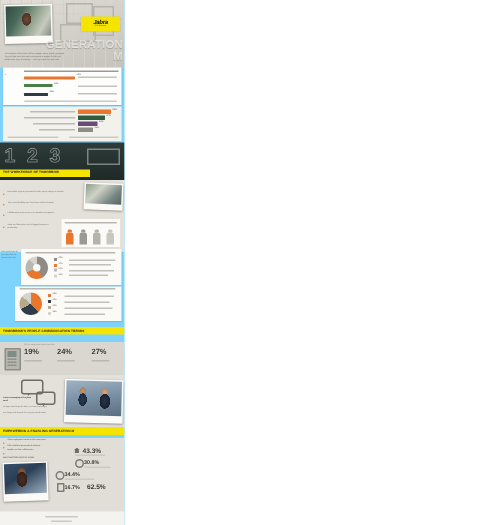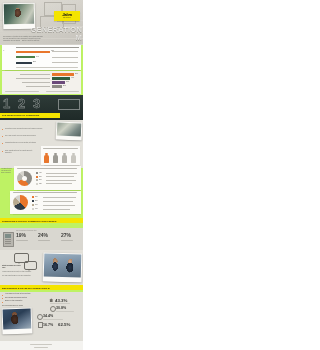--- a/index.html
+++ b/index.html
@@ -1,18 +1,18 @@
 <!DOCTYPE html>
 <html><head>
 <meta charset="utf-8">
 <style>
   html,body{margin:0;padding:0;background:#fff;}
   body{width:83px;height:350px;overflow:hidden;
        font-family:"Liberation Sans",sans-serif;}
-  .page{position:relative;width:83px;height:350px;overflow:hidden;background:#bef264;}
+  .page{position:relative;width:83px;height:350px;overflow:hidden;background:#7dd3fc;}
 
   
   .abs{position:absolute;}
   .tinytext{font-size:1.3px;line-height:1.9px;color:#6a6a66;letter-spacing:0;}
   .microline{height:1px;background:#b9b7b0;border-radius:1px;}
   .microline.lt{background:#cbc9c2;}
 
   
   .header{position:absolute;left:0;top:0;width:83px;height:45px;
     background:

